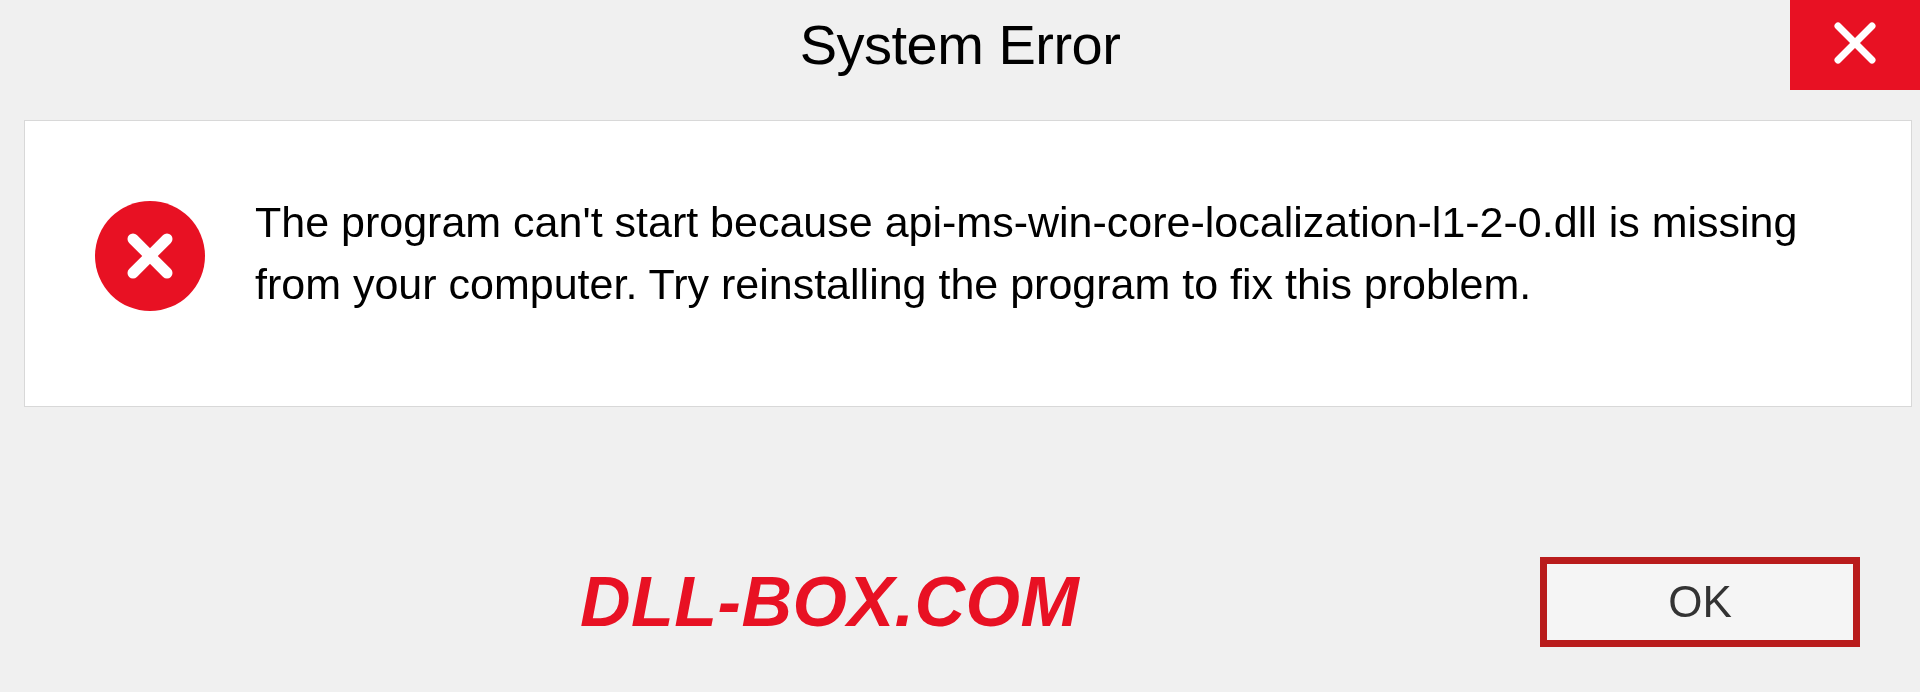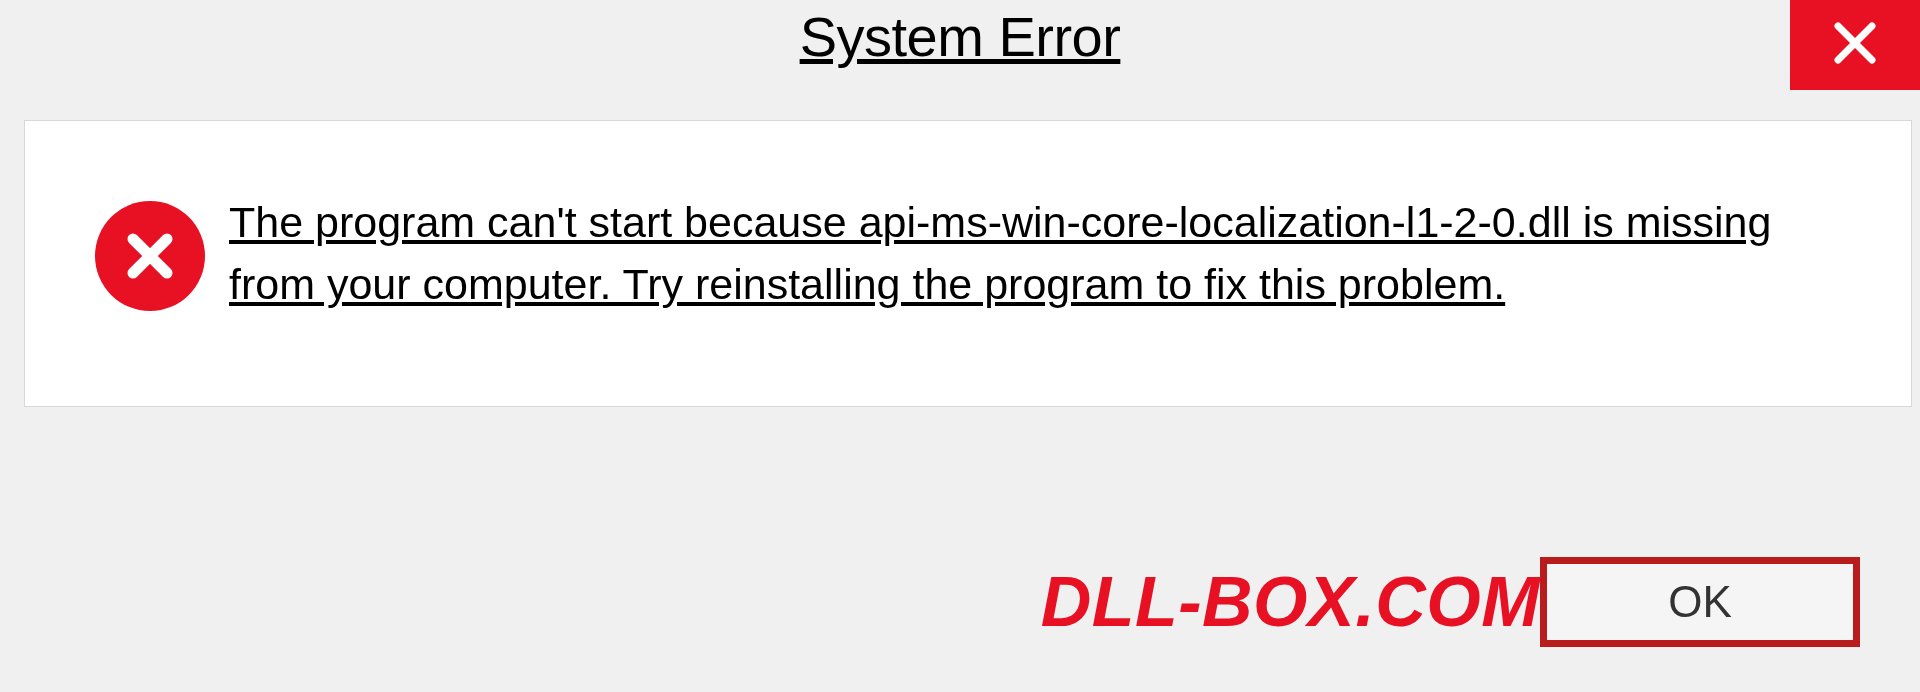--- a/index.html
+++ b/index.html
@@ -14,22 +14,21 @@
       font-family: "Segoe UI", Arial, sans-serif;
       position: relative;
       overflow: hidden;
     }
     .titlebar {
       height: 100px;
       display: flex;
       align-items: flex-start;
       justify-content: center;
       position: relative;
-      padding-top: 4px;
-      text-decoration: underline;
+      padding-top: 12px;
     }
     .title {
       font-size: 56px;
       font-weight: 400;
       color: #000;
       letter-spacing: -0.5px;
     }
     .close-button {
       position: absolute;
       right: 0;
@@ -46,22 +45,21 @@
       width: 46px;
       height: 46px;
     }
     .content-area {
       margin: 20px 8px 0 24px;
       background: #ffffff;
       border: 1px solid #d8d8d8;
       padding: 70px 70px 90px 70px;
       display: flex;
       align-items: flex-start;
-      gap: 24px;
-      text-decoration: underline;
+      gap: 50px;
     }
     .error-icon {
       flex-shrink: 0;
       width: 110px;
       height: 110px;
       border-radius: 50%;
       background: #e81123;
       display: flex;
       align-items: center;
       justify-content: center;
@@ -78,21 +76,21 @@
       font-weight: 400;
     }
     .footer {
       position: absolute;
       bottom: 0;
       left: 0;
       right: 0;
       height: 160px;
       display: flex;
       align-items: center;
-      justify-content: flex-end;
+      justify-content: space-between;
       padding: 0 60px 20px 60px;
     }
     .watermark {
       color: #e81123;
       font-size: 70px;
       font-weight: 700;
       font-style: italic;
       letter-spacing: 0.5px;
       margin-left: 520px;
     }

